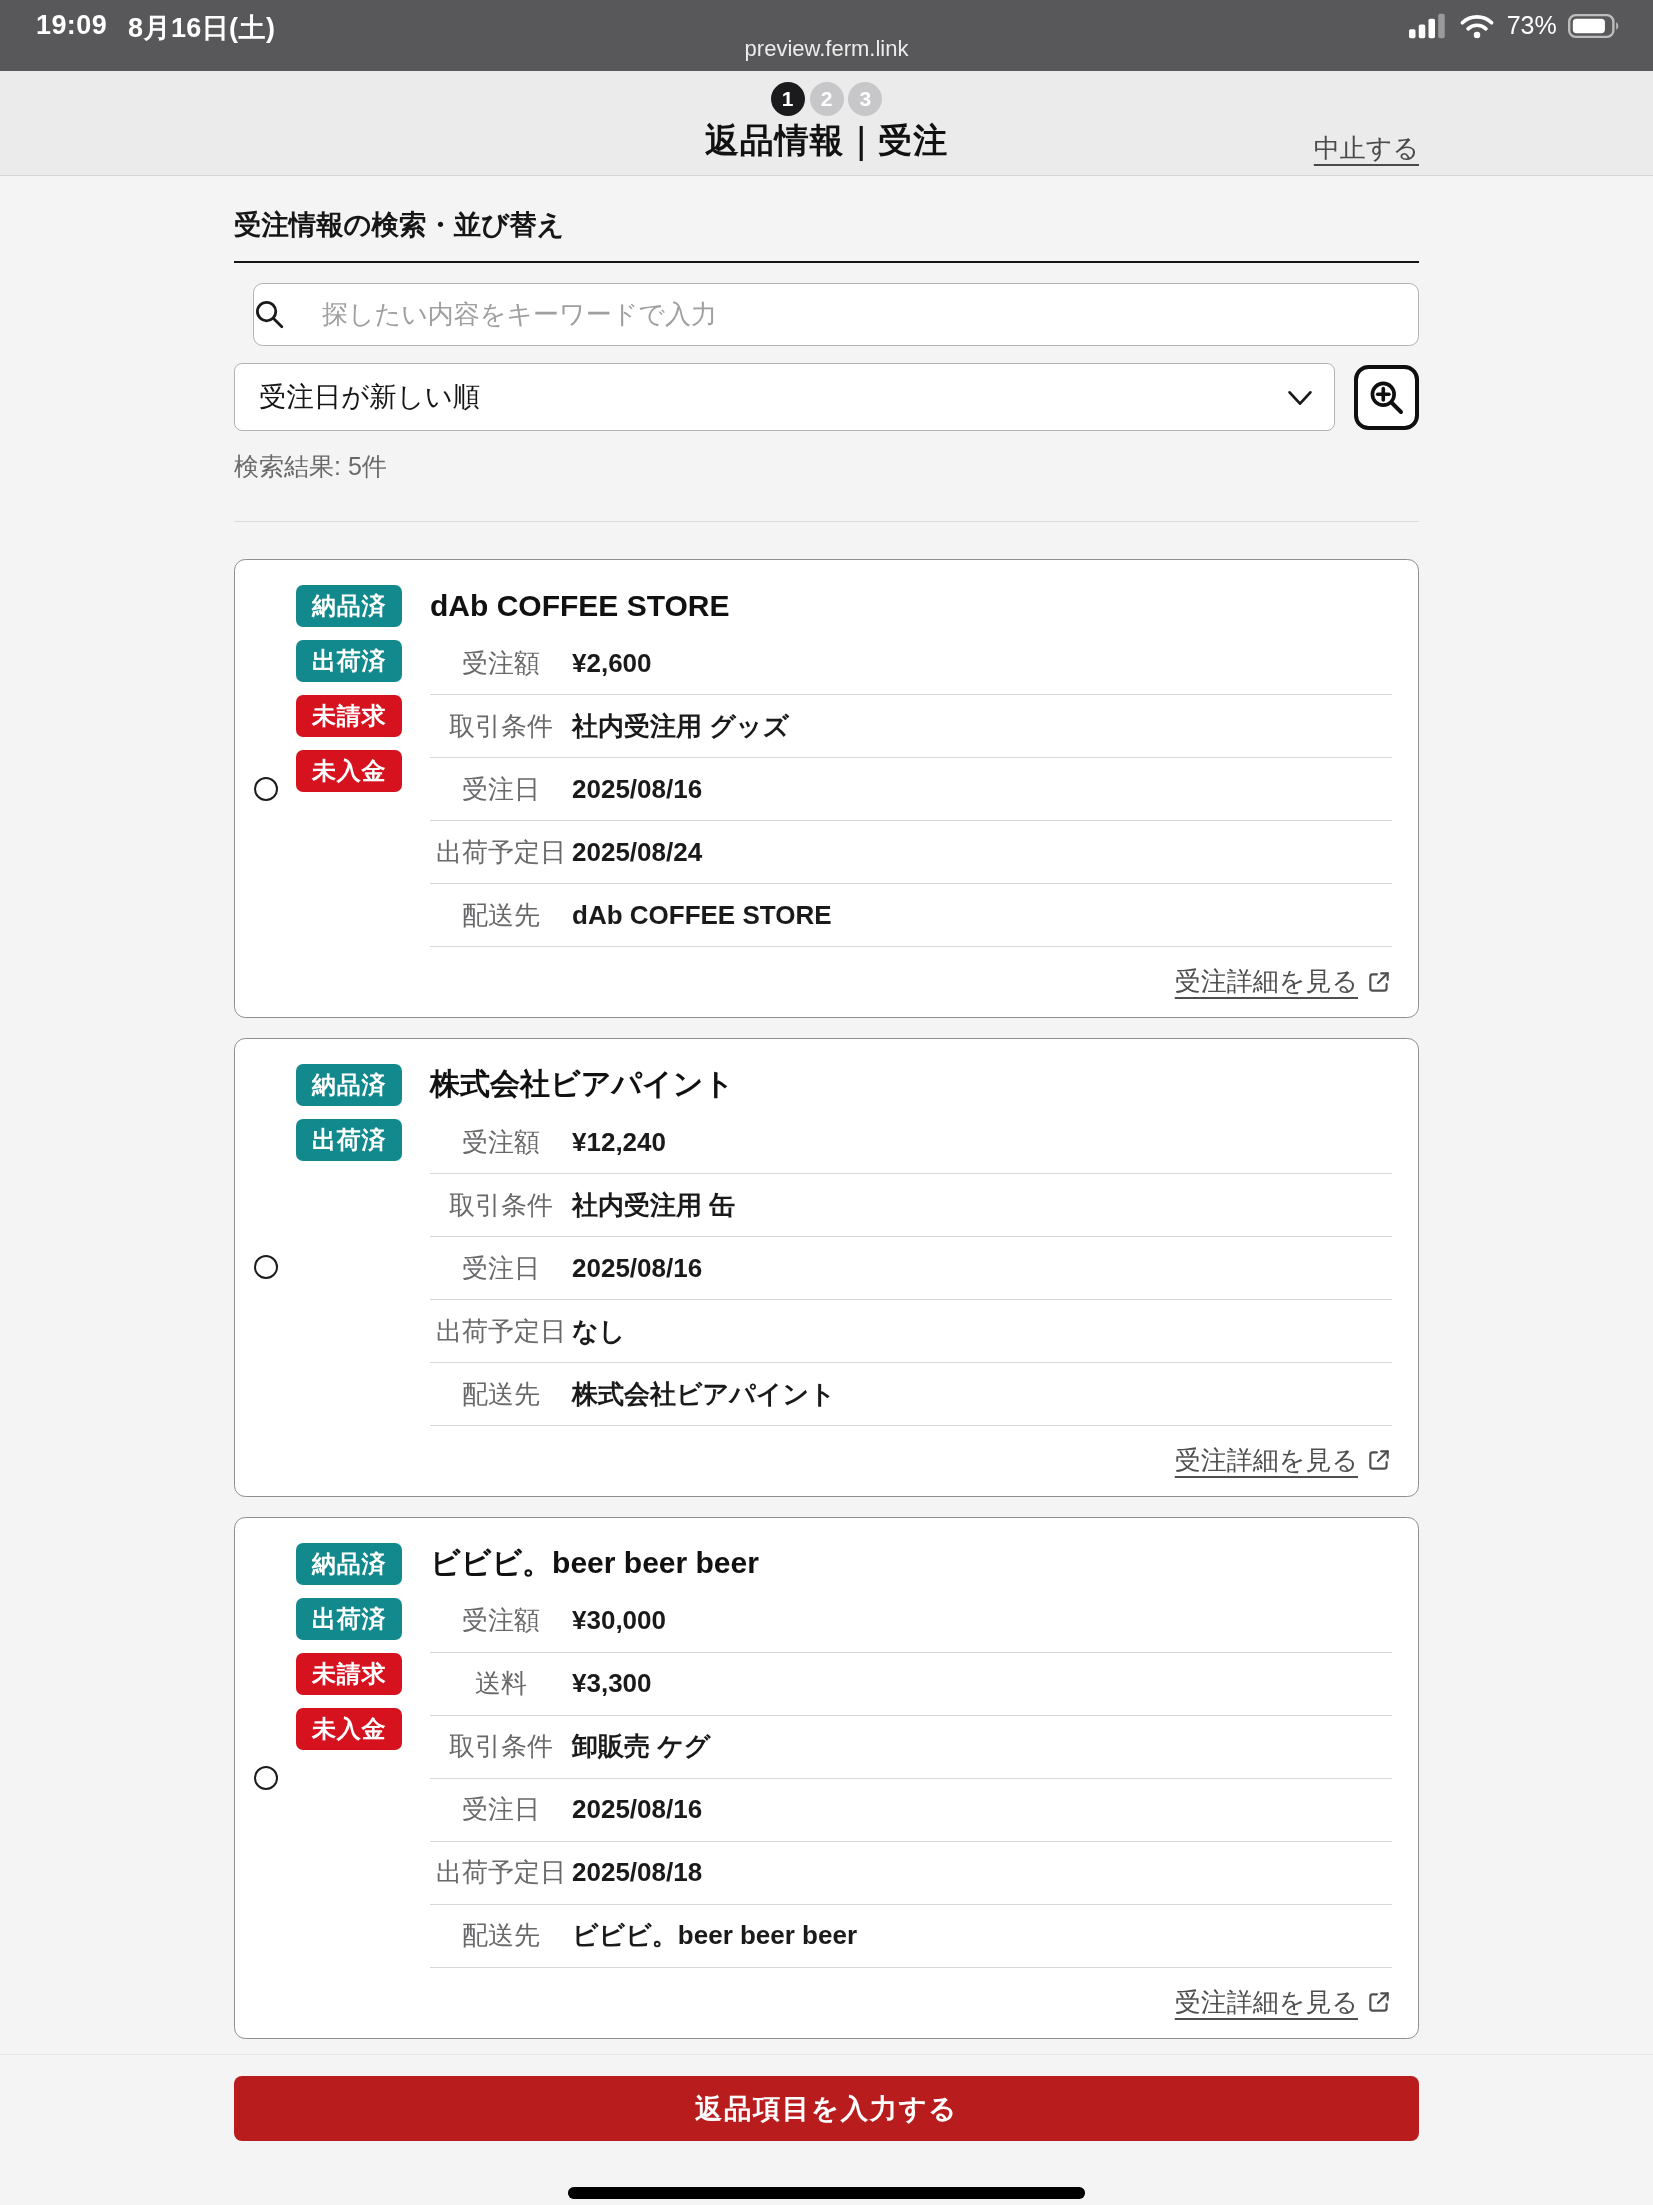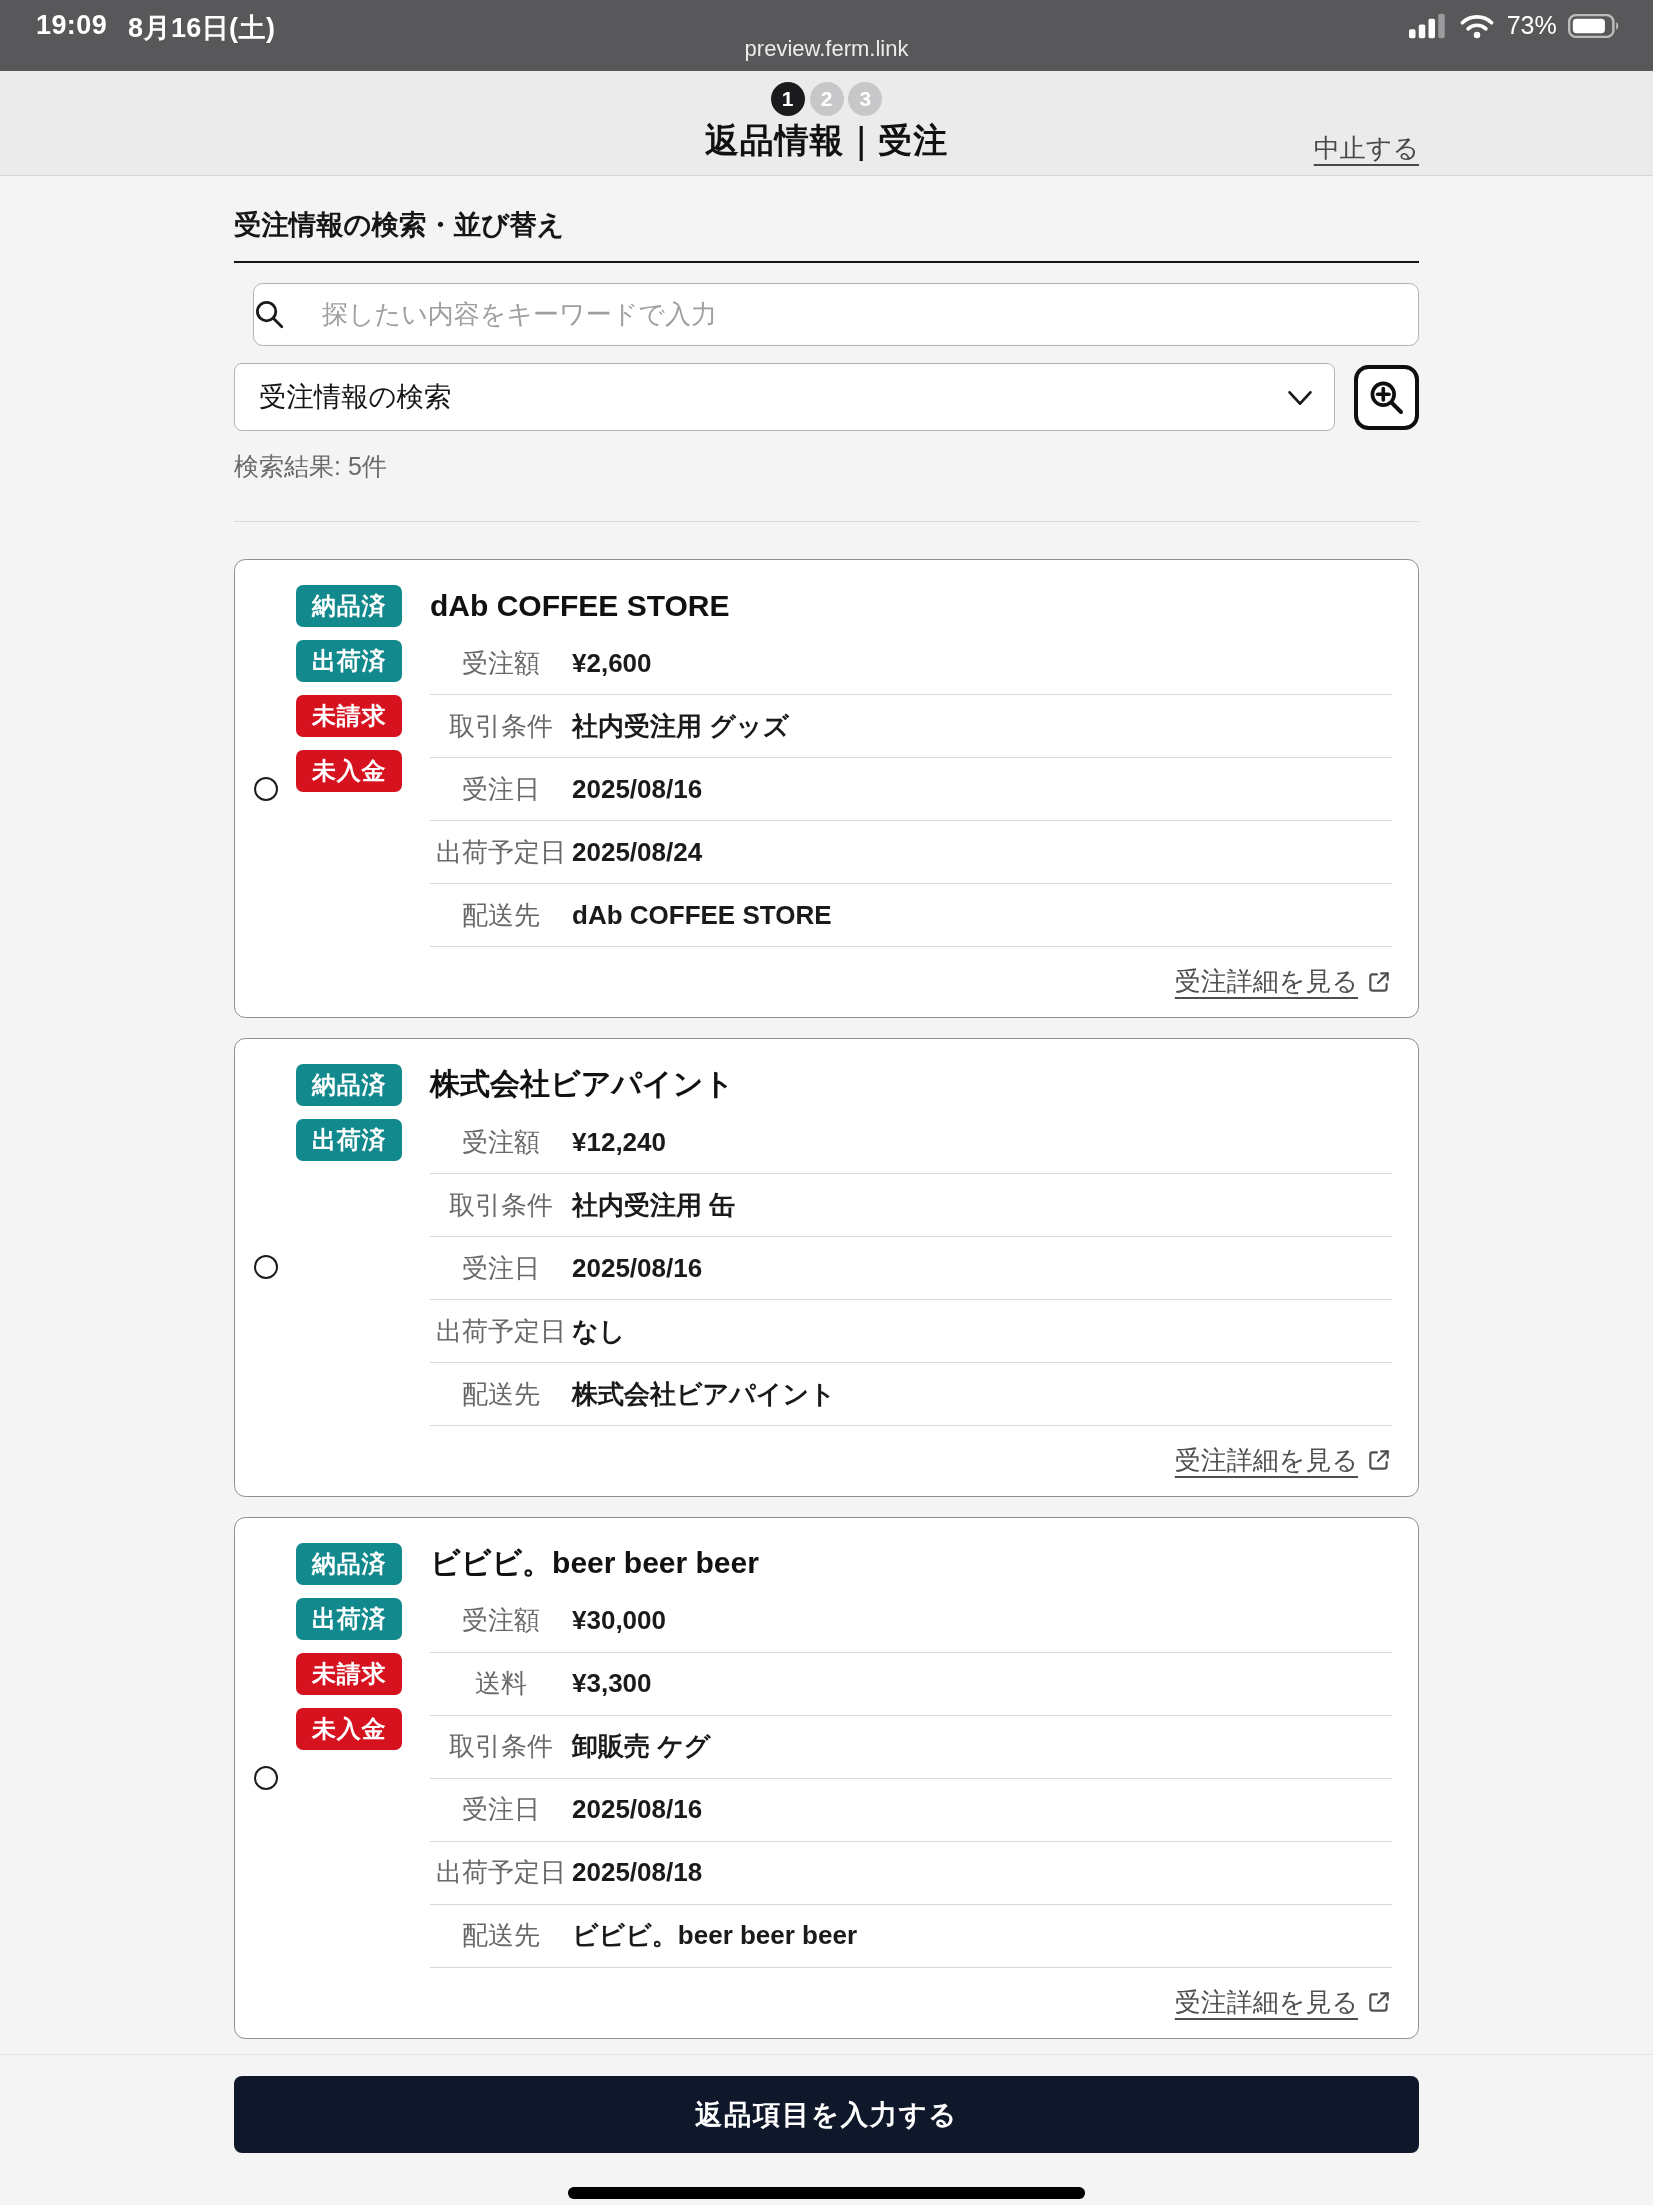--- a/index.html
+++ b/index.html
@@ -90,22 +90,22 @@
   .row.link-row { border-bottom:none; min-height:57px; justify-content:flex-end; padding-top:11.3px; }
   .detail-link { display:flex; align-items:center; gap:8px; cursor:pointer; }
   .detail-link .txt { font-size:26px; color:#4f4f51; text-decoration:underline; text-underline-offset:7.3px; }
 
   
   .footer {
     position:absolute; top:2055px; left:0; width:1653px; height:150px;
     background:rgba(244,244,245,.97); box-shadow:0 -0.8px 0 rgba(0,0,0,.07);
   }
   .submit-btn {
-    position:absolute; top:21px; left:234px; width:1185px; height:77px;
-    background:#0f172a; border:none; border-radius:8px;
+    position:absolute; top:21px; left:234px; width:1185px; height:65px;
+    background:#b91c1c; border:none; border-radius:8px;
     color:#fff; font-size:27.4px; font-weight:700; letter-spacing:1.6px;
     font-family:"Liberation Sans","DejaVu Sans",sans-serif; cursor:default;
   }
   .home-indicator { position:absolute; bottom:6.5px; left:568px; width:517px; height:11.3px; border-radius:5.7px; background:#000; }
 
   svg { display:block; }
 </style>
 </head>
 <body>
 
@@ -161,21 +161,21 @@
     <span class="search-glass">
       <svg width="32" height="32" viewBox="0 0 40 40">
         <circle cx="17" cy="17" r="11.5" stroke="#1a1a1a" stroke-width="3.5" fill="none"></circle>
         <line x1="26" y1="26" x2="36" y2="36" stroke="#1a1a1a" stroke-width="3.5" stroke-linecap="round"></line>
       </svg>
     </span>
   </div>
 
   <div class="sort-row">
     <div class="sort-select">
-      <span>受注情報の検索</span>
+      <span>受注日が新しい順</span>
       <span class="sort-chevron">
         <svg width="26" height="16" viewBox="0 0 32 20">
           <polyline points="3,3 16,17 29,3" stroke="#1a1a1a" stroke-width="3.5" fill="none" stroke-linecap="round" stroke-linejoin="round"></polyline>
         </svg>
       </span>
     </div>
     <div class="zoom-btn">
       <span>
         <svg width="37" height="37" viewBox="0 0 46 46">
           <circle cx="19" cy="19" r="13.5" stroke="#0f0f0f" stroke-width="4.5" fill="none"></circle>

